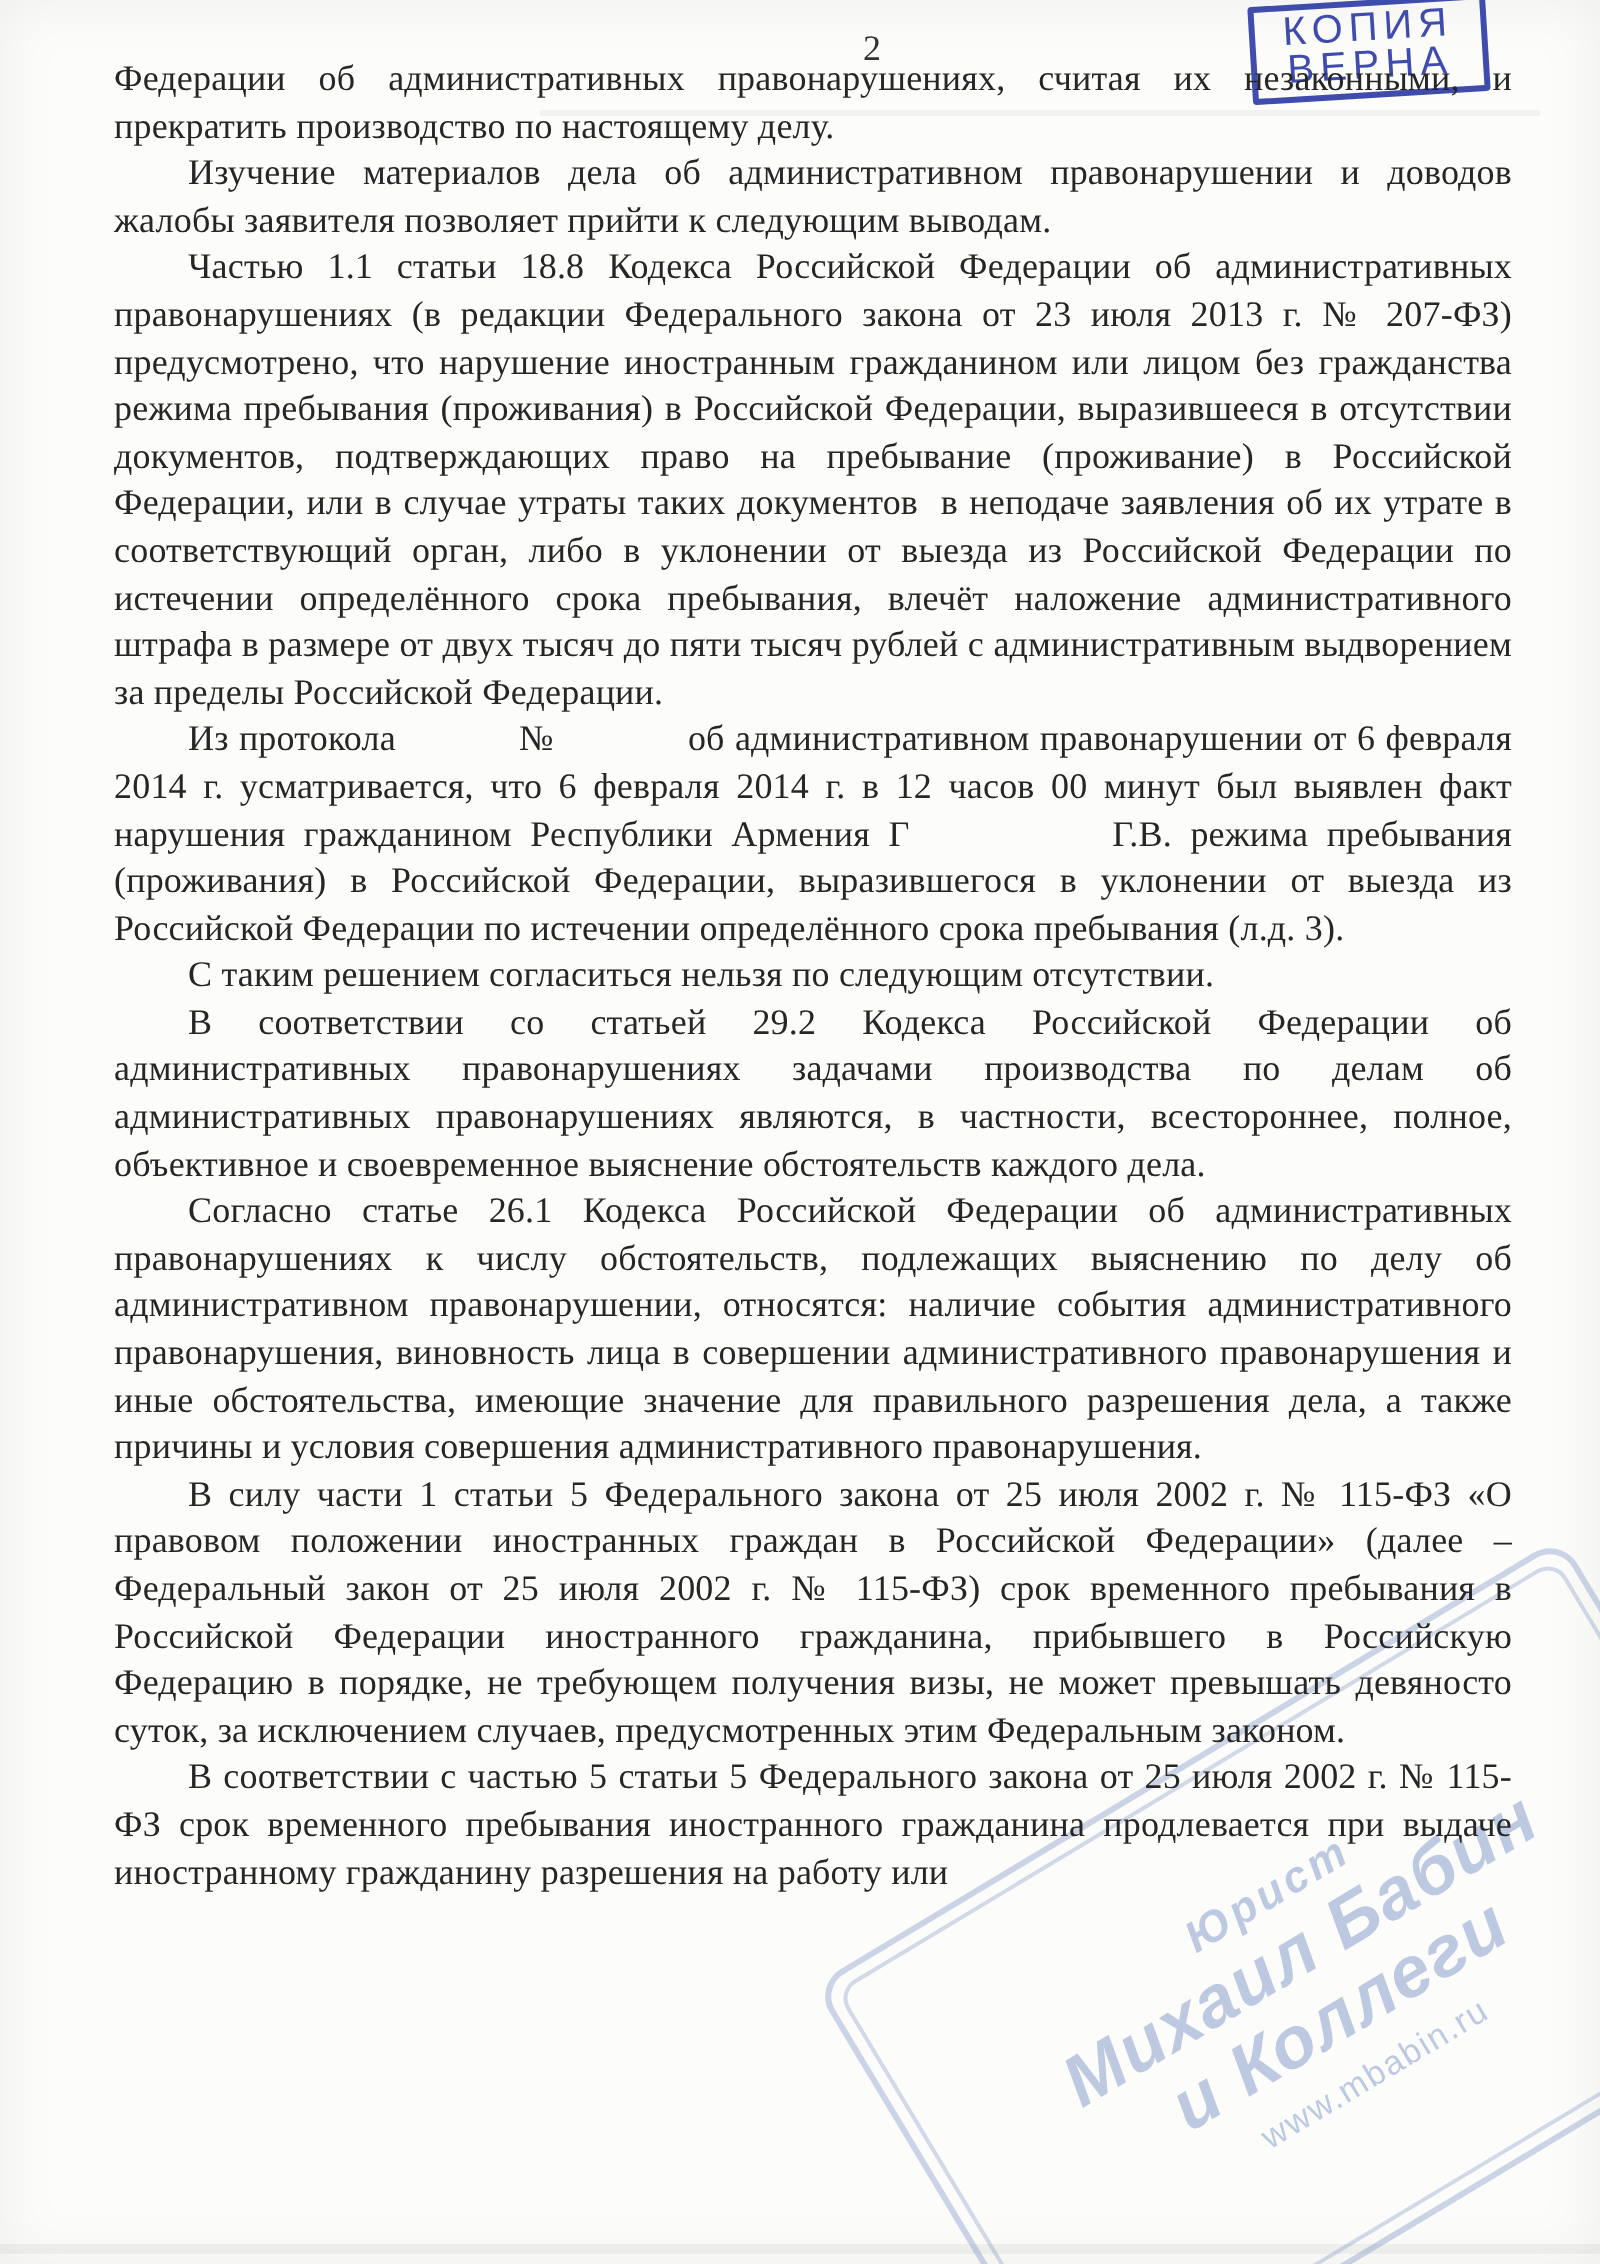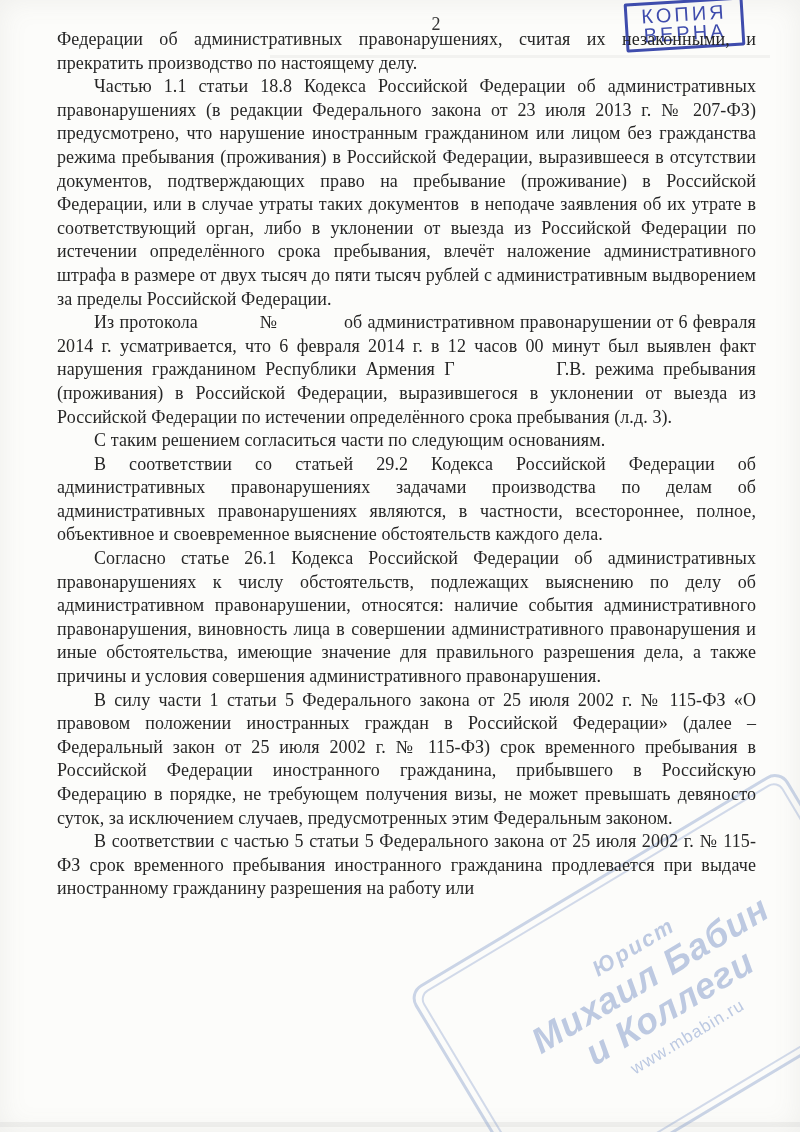--- a/index.html
+++ b/index.html
@@ -87,23 +87,24 @@
 
   <div class="page-number">2</div>
 
   <div class="stamp">
     <div class="stamp-line">КОПИЯ</div>
     <div class="stamp-line">ВЕРНА</div>
   </div>
 
   <div class="content">
     <p class="para no-indent">Федерации об административных правонарушениях, считая их незаконными, и прекратить производство по настоящему делу.</p>
+    <p class="para">Изучение материалов дела об административном правонарушении и доводов жалобы заявителя позволяет прийти к следующим выводам.</p>
     <p class="para">Частью 1.1 статьи 18.8 Кодекса Российской Федерации об административных правонарушениях (в редакции Федерального закона от 23 июля 2013 г. № 207-ФЗ) предусмотрено, что нарушение иностранным гражданином или лицом без гражданства режима пребывания (проживания) в Российской Федерации, выразившееся в отсутствии документов, подтверждающих право на пребывание (проживание) в Российской Федерации, или в случае утраты таких документов &nbsp;в неподаче заявления об их утрате в соответствующий орган, либо в уклонении от выезда из Российской Федерации по истечении определённого срока пребывания, влечёт наложение административного штрафа в размере от двух тысяч до пяти тысяч рублей с административным выдворением за пределы Российской Федерации.</p>
     <p class="para">Из протокола &nbsp;&nbsp;&nbsp;&nbsp;&nbsp;&nbsp;&nbsp;&nbsp;&nbsp;&nbsp; № &nbsp;&nbsp;&nbsp;&nbsp;&nbsp;&nbsp;&nbsp;&nbsp;&nbsp;&nbsp;&nbsp; об административном правонарушении от 6 февраля 2014 г. усматривается, что 6 февраля 2014 г. в 12 часов 00 минут был выявлен факт нарушения гражданином Республики Армения Г &nbsp;&nbsp;&nbsp;&nbsp;&nbsp;&nbsp;&nbsp;&nbsp;&nbsp; Г.В. режима пребывания (проживания) в Российской Федерации, выразившегося в уклонении от выезда из Российской Федерации по истечении определённого срока пребывания (л.д. 3).</p>
-    <p class="para">С таким решением согласиться части по следующим основаниям.</p>
+    <p class="para">С таким решением согласиться нельзя по следующим отсутствии.</p>
     <p class="para">В соответствии со статьей 29.2 Кодекса Российской Федерации об административных правонарушениях задачами производства по делам об административных правонарушениях являются, в частности, всестороннее, полное, объективное и своевременное выяснение обстоятельств каждого дела.</p>
     <p class="para">Согласно статье 26.1 Кодекса Российской Федерации об административных правонарушениях к числу обстоятельств, подлежащих выяснению по делу об административном правонарушении, относятся: наличие события административного правонарушения, виновность лица в совершении административного правонарушения и иные обстоятельства, имеющие значение для правильного разрешения дела, а также причины и условия совершения административного правонарушения.</p>
     <p class="para">В силу части 1 статьи 5 Федерального закона от 25 июля 2002 г. № 115-ФЗ «О правовом положении иностранных граждан в Российской Федерации» (далее – Федеральный закон от 25 июля 2002 г. № 115-ФЗ) срок временного пребывания в Российской Федерации иностранного гражданина, прибывшего в Российскую Федерацию в порядке, не требующем получения визы, не может превышать девяносто суток, за исключением случаев, предусмотренных этим Федеральным законом.</p>
     <p class="para">В соответствии с частью 5 статьи 5 Федерального закона от 25 июля 2002 г. № 115-ФЗ срок временного пребывания иностранного гражданина продлевается при выдаче иностранному гражданину разрешения на работу или</p>
   </div>
 
   <div class="artifact bottom-streak"></div>
 
 </div>
 

